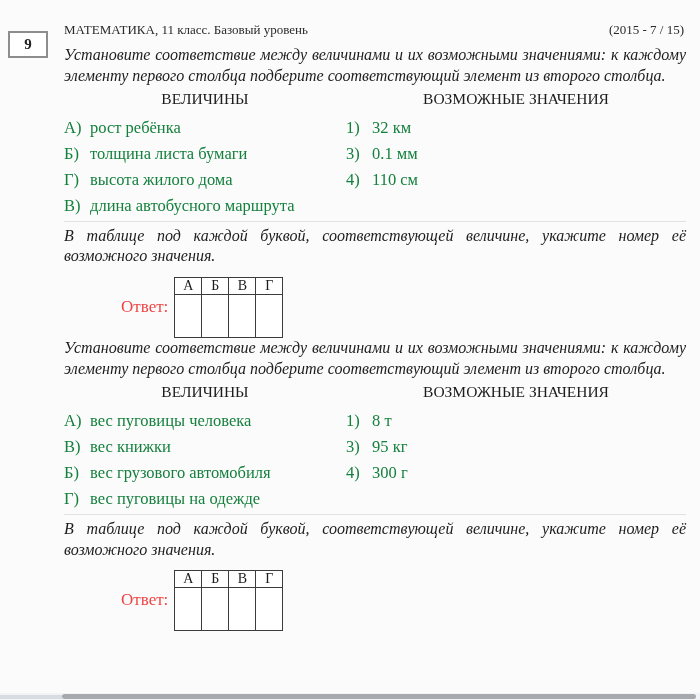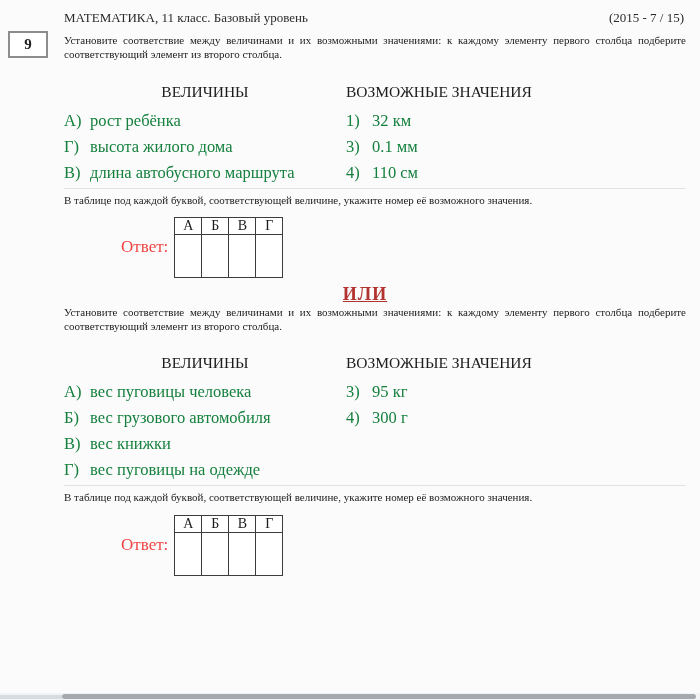--- a/index.html
+++ b/index.html
@@ -7,41 +7,41 @@
     width:700px;height:700px;
     background:#fbfbfb;
     font-family:"Liberation Serif","DejaVu Serif",serif;
     color:#1e1e1e;
     position:relative;
     overflow:hidden;
   }
   .page-header{
     display:flex;justify-content:space-between;
     padding:10px 16px 0 64px;
-    font-size:13px;color:#2a2a2a;
+    font-size:13px;color:#2a2a2a;margin-top:12px;
   }
   .qbox{
     position:absolute;left:8px;top:31px;
     width:36px;height:23px;
     border:2px solid #8d8d8d;background:#fff;
     display:flex;align-items:center;justify-content:center;
     font-size:15px;font-weight:bold;color:#222;
   }
   .content{margin:7px 14px 0 64px;width:622px;}
   p.intro{
     margin:0;padding:0;
-    font-size:11px;line-height:1.3;
-    text-align:justify;color:#1c1c1c;
+    font-size:16px;line-height:1.3;
+    text-align:justify;color:#1c1c1c;font-style:italic;
   }
   .cols-head{
-    display:flex;margin-top:21px;
+    display:flex;margin-top:3px;
     font-size:15.5px;color:#1c1c1c;
   }
   .cols-head .lh{flex:0 0 282px;text-align:center;}
-  .cols-head .rh{flex:1;text-align:left;}
+  .cols-head .rh{flex:1;text-align:center;}
   .match{display:flex;margin-top:7px;}
   .qlist{flex:0 0 282px;}
   .vlist{flex:1;padding-left:0px;}
   .m-item{
     font-size:16.5px;height:26px;line-height:26px;
     white-space:nowrap;color:#15803d;
   }
   .m-item .tag{display:inline-block;min-width:26px;}
   .rule{border-top:1px solid #e2e2e2;margin:2px 0 4px 0;}
   .answer-row{
@@ -100,20 +100,21 @@
   <p class="intro">Установите соответствие между величинами и их возможными значениями: к каждому элементу первого столбца подберите соответствующий элемент из второго столбца.</p>
 
   <div class="cols-head">
     <div class="lh">ВЕЛИЧИНЫ</div>
     <div class="rh">ВОЗМОЖНЫЕ ЗНАЧЕНИЯ</div>
   </div>
 
   <div class="match">
     <div class="qlist">
       <div class="m-item"><span class="tag">А)</span><span>рост ребёнка</span></div>
+      <div class="m-item"><span class="tag">Б)</span><span>толщина листа бумаги</span></div>
       <div class="m-item"><span class="tag">Г)</span><span>высота жилого дома</span></div>
       <div class="m-item"><span class="tag">В)</span><span>длина автобусного маршрута</span></div>
     </div>
     <div class="vlist">
       <div class="m-item"><span class="tag">1)</span><span>32 км</span></div>
       <div class="m-item"><span class="tag">3)</span><span>0.1 мм</span></div>
       <div class="m-item"><span class="tag">4)</span><span>110 см</span></div>
     </div>
   </div>
 
@@ -134,39 +135,37 @@
       <tr>
         <td></td>
         <td></td>
         <td></td>
         <td></td>
       </tr>
     </tbody>
       </table>
   </div>
 
-  <div class="or-divider">
-    <span>ИЛИ</span>
-  </div>
 
   <p class="intro sec2">Установите соответствие между величинами и их возможными значениями: к каждому элементу первого столбца подберите соответствующий элемент из второго столбца.</p>
 
   <div class="cols-head">
     <div class="lh">ВЕЛИЧИНЫ</div>
     <div class="rh">ВОЗМОЖНЫЕ ЗНАЧЕНИЯ</div>
   </div>
 
   <div class="match">
     <div class="qlist">
       <div class="m-item"><span class="tag">А)</span><span>вес пуговицы человека</span></div>
+      <div class="m-item"><span class="tag">В)</span><span>вес книжки</span></div>
       <div class="m-item"><span class="tag">Б)</span><span>вес грузового автомобиля</span></div>
-      <div class="m-item"><span class="tag">В)</span><span>вес книжки</span></div>
       <div class="m-item"><span class="tag">Г)</span><span>вес пуговицы на одежде</span></div>
     </div>
     <div class="vlist">
+      <div class="m-item"><span class="tag">1)</span><span>8 т</span></div>
       <div class="m-item"><span class="tag">3)</span><span>95 кг</span></div>
       <div class="m-item"><span class="tag">4)</span><span>300 г</span></div>
     </div>
   </div>
 
   <div class="rule"></div>
 
   <p class="intro">В таблице под каждой буквой, соответствующей величине, укажите номер её возможного значения.</p>
 
   <div class="answer-row">

